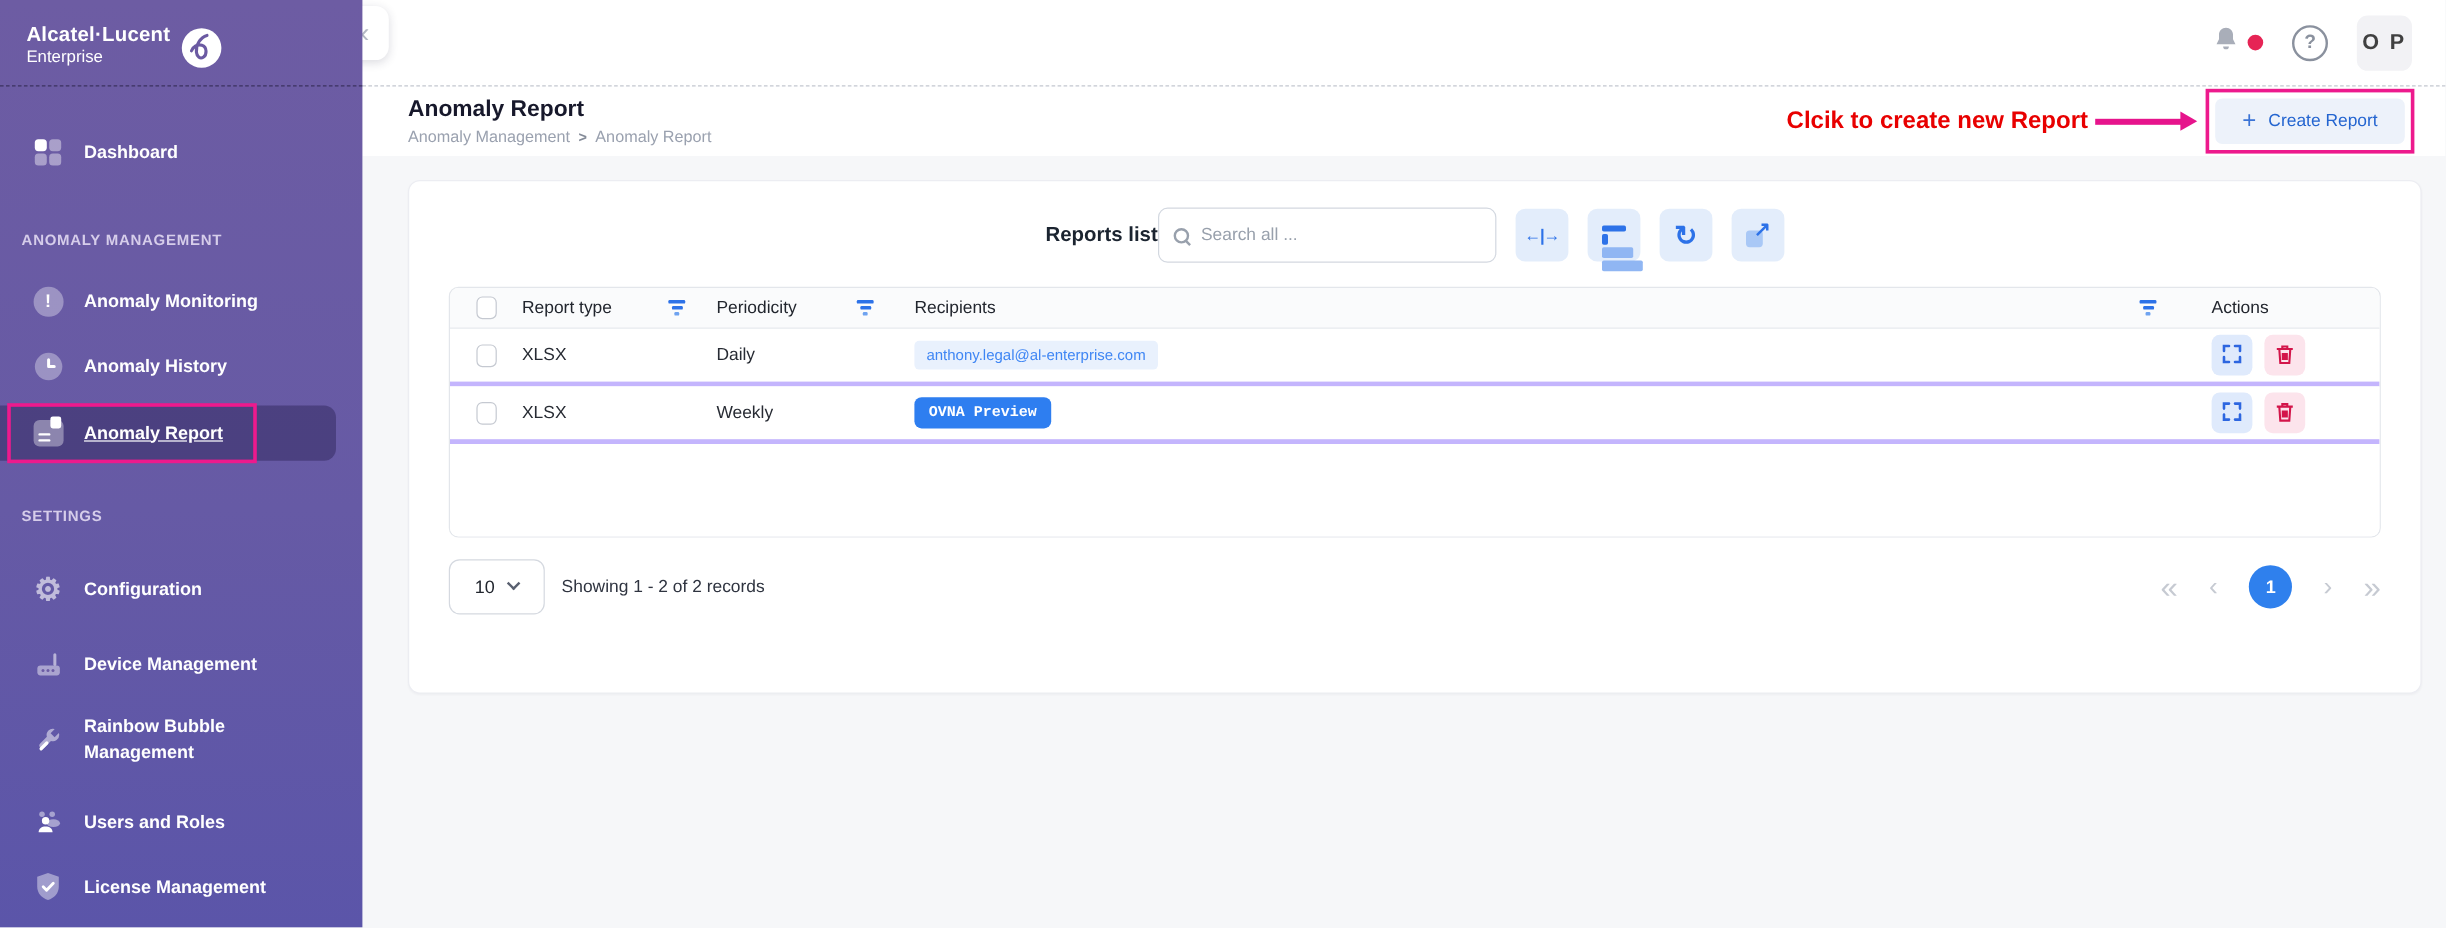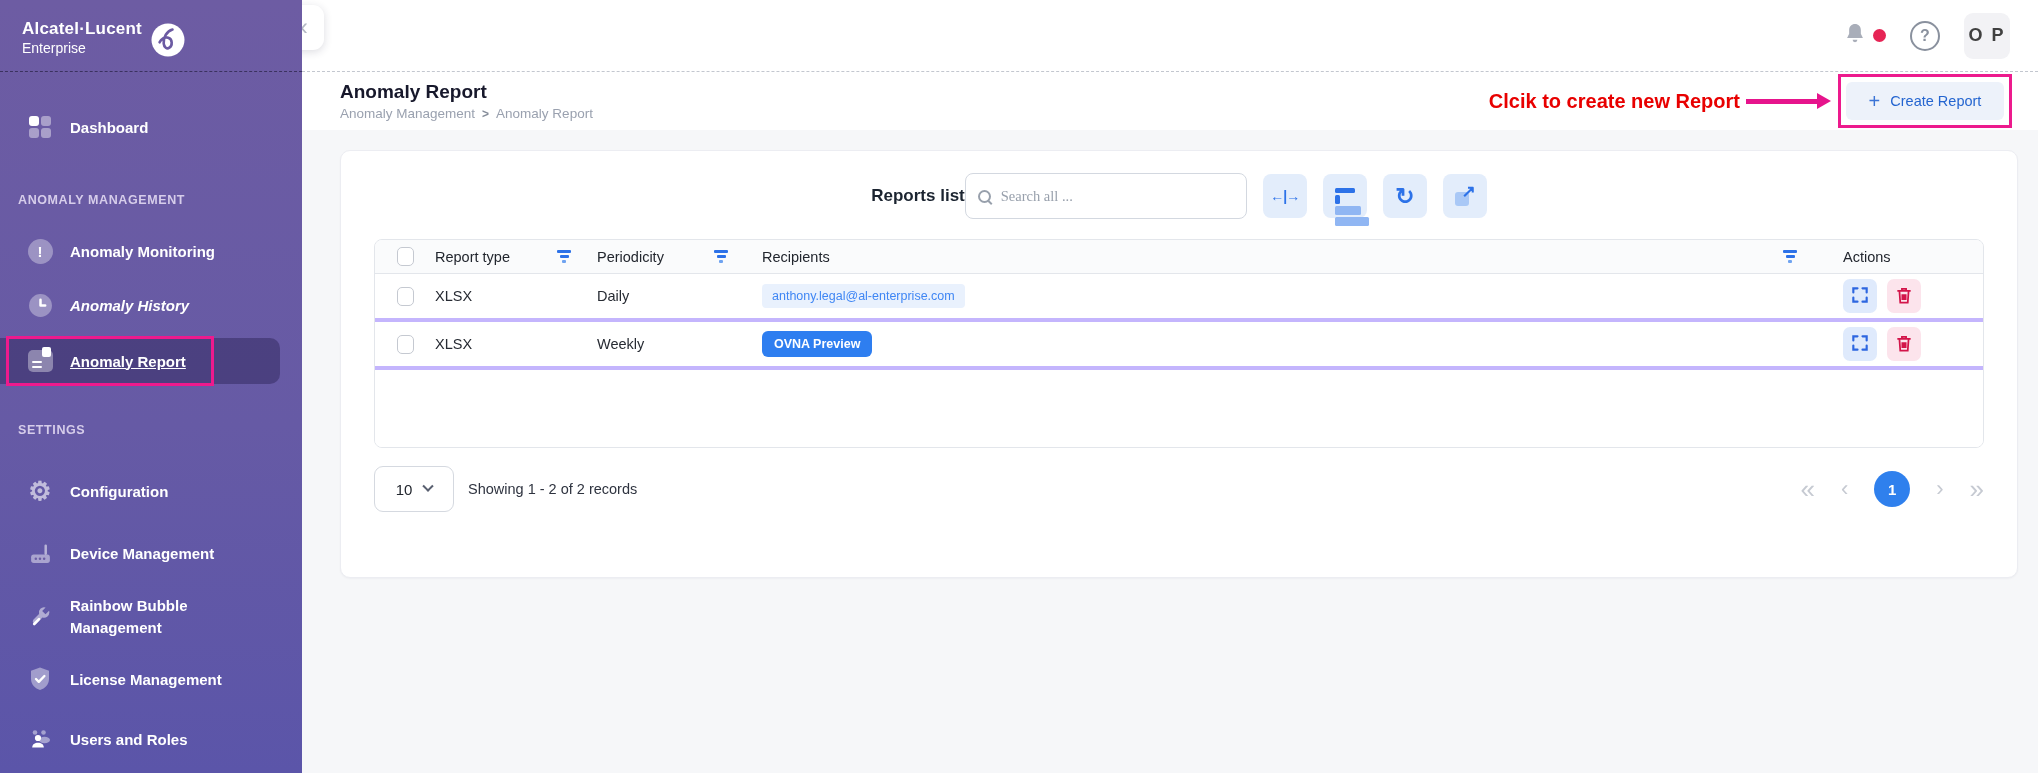--- a/index.html
+++ b/index.html
@@ -57,21 +57,21 @@
   .create-btn { width:158px; height:38px; background:#edf2fa; border:none; border-radius:6px; color:#2465d0; font-size:14.5px; font-family:"Liberation Sans",sans-serif; display:flex; align-items:center; justify-content:center; gap:10px; cursor:pointer; }
   .create-plus { font-size:20px; font-weight:normal; line-height:1; color:#3b74d6; }
 
   
   .content { flex:1; padding:20px 20px 0 38px; }
   .card { background:#fff; border:1px solid #ecedf2; border-radius:10px; height:428px; padding:0 33px; box-shadow:0 1px 2px rgba(20,20,40,.04); }
   .card-head { height:46px; margin-top:22px; display:flex; align-items:center; justify-content:center; }
   .card-title { font-size:17px; font-weight:bold; color:#1b2430; }
   .card-tools { display:flex; align-items:center; gap:16px; }
   .searchbox { width:282px; height:46px; border:1.5px solid #d3d8e0; border-radius:8px; display:flex; align-items:center; padding:0 12px; gap:10px; background:#fff; }
-  .searchbox input { border:none; outline:none; flex:1; font-size:14.5px; color:#3a3f4a; font-family:Liberation Serif, serif; background:transparent; }
+  .searchbox input { border:none; outline:none; flex:1; font-size:14.5px; color:#3a3f4a; font-family:Liberation Sans, sans-serif; background:transparent; }
   .searchbox input::placeholder { color:#98a0ac; }
   .search-glass { width:13px; height:13px; border:2px solid #98a0ac; border-radius:50%; position:relative; }
   .search-glass::after { content:''; position:absolute; width:2px; height:5px; background:#98a0ac; transform:rotate(-45deg); right:-2px; bottom:-4px; }
   .tool-btn { width:44px; height:44px; border-radius:8px; background:#e3edfb; border:none; display:flex; align-items:center; justify-content:center; cursor:pointer; color:#2d72e8; }
   .icon-colresize { font-size:14px; font-weight:bold; color:#2d72e8; letter-spacing:-1px; }
   .icon-columns { width:20px; height:16px; display:flex; flex-wrap:wrap; gap:2px; }
   .icon-columns .bar { width:20px; height:4.5px; background:#2d72e8; border-radius:1.5px; }
   .icon-columns .col { width:5.3px; height:9px; border-radius:1.5px; }
   .icon-columns .col.c1 { background:#2d72e8; } .icon-columns .col.c2,.icon-columns .col.c3 { background:#90b6f3; }
   .icon-refresh { font-size:23px; font-weight:bold; line-height:1; color:#2d72e8; }
@@ -90,21 +90,21 @@
   .c3 { width:165px; display:flex; align-items:center; justify-content:space-between; padding-right:34px; }
   .c4 { flex:1; display:flex; align-items:center; justify-content:space-between; padding-right:46px; }
   .c5 { width:140px; display:flex; align-items:flex-end; gap:10px; }
   .checkbox { width:17px; height:19px; border:1.6px solid #c5c9d1; border-radius:5px; background:#fff; cursor:pointer; }
   .f-icon { display:inline-flex; flex-direction:column; align-items:center; gap:2.2px; cursor:pointer; }
   .f-icon span { display:block; height:2.6px; border-radius:1px; }
   .f-icon .f1 { width:14px; background:#2d72e8; }
   .f-icon .f2 { width:9px; background:#2d72e8; }
   .f-icon .f3 { width:4px; background:#6fa3f0; }
   .badge-light { background:#e9f1fd; color:#3f86f4; font-size:12.5px; padding:5px 10px; border-radius:4px; }
-  .badge-solid { background:#2e7ef0; color:#fff; font-size:12.5px; font-weight:bold; padding:6px 12px; border-radius:6px; }
+  .badge-solid { background:#2e7ef0; color:#fff; font-size:12.5px; font-weight:bold; padding:6px 12px; border-radius:6px;font-family:Liberation Mono, monospace; }
   .act-btn { width:34px; height:34px; border:none; border-radius:7px; display:flex; align-items:center; justify-content:center; cursor:pointer; }
   .act-expand { background:#dfeafc; }
   .act-delete { background:#fce4ec; }
 
   
   .card-foot { margin-top:18px; display:flex; align-items:center; }
   .page-size { width:80px; height:46px; border:1px solid #d5d9e0; border-radius:9px; display:flex; align-items:center; justify-content:center; gap:12px; font-size:15px; color:#22262e; cursor:pointer; background:#fff; }
   .chev-down { width:8px; height:8px; border-right:2px solid #596070; border-bottom:2px solid #596070; transform:rotate(45deg) translate(-2px,-2px); }
   .foot-summary { margin-left:14px; font-size:14.5px; color:#2f3440; }
   .pager { margin-left:auto; display:flex; align-items:center; gap:26px; }
@@ -148,21 +148,21 @@
 
     <div class="sb-group-label" style="margin-top:40px;">ANOMALY MANAGEMENT</div>
 
     <div class="sb-item" style="margin-top:18px;">
       <span class="navicon">
           <span class="icon-seal">!</span>
         </span>
       <span class="sb-label">Anomaly Monitoring</span>
     </div>
 
-    <div class="sb-item" style="margin-top:8px;font-style:italic;">
+    <div class="sb-item" style="margin-top:8px;">
       <span class="navicon">
         <svg width="25" height="25" viewBox="0 0 24 24">
             <circle cx="12" cy="12" r="11" fill="rgba(255,255,255,.34)"></circle>
             <path d="M12 6.5v5.5h4.5" stroke="#fff" stroke-width="2.4" fill="none" stroke-linecap="round" stroke-linejoin="round"></path>
           </svg>
       </span>
       <span class="sb-label">Anomaly History</span>
     </div>
 
     <div class="sb-item active" style="margin-top:10px;">
@@ -197,41 +197,41 @@
     <div class="sb-item two-line" style="margin-top:10px; padding-right:38px;">
       <span class="navicon">
         <svg width="25" height="25" viewBox="0 0 24 24">
             <path d="M20.5 7.2a5 5 0 0 1-6.6 4.7l-5.3 5.3a2.3 2.3 0 1 1-3.3-3.3l5.3-5.3a5 5 0 0 1 6.3-6.2l-3.3 3.3 3.2 3.2 3.4-3.3c.2.5.3 1 .3 1.6z" fill="rgba(255,255,255,.5)"></path>
             <path d="M6 18.2l4.6-4.6" stroke="#fff" stroke-width="2.6" stroke-linecap="round"></path>
           </svg>
       </span>
       <span class="sb-label">Rainbow Bubble Management</span>
     </div>
 
-    <div class="sb-item" style="margin-top:8px;">
-      <span class="navicon">
-        <svg width="24" height="26" viewBox="0 0 24 26">
-            <path d="M12 1.5l9 3.2v8c0 6-4 9.6-9 11.3-5-1.7-9-5.3-9-11.3v-8z" fill="rgba(255,255,255,.42)"></path>
-            <path d="M8 13l2.8 2.8 5.6-5.8" stroke="#fff" stroke-width="2.4" fill="none" stroke-linecap="round" stroke-linejoin="round"></path>
-          </svg>
-      </span>
-      <span class="sb-label">License Management</span>
-    </div>
-
     <div class="sb-item" style="margin-top:14px;">
       <span class="navicon">
         <svg width="26" height="24" viewBox="0 0 26 24">
             <circle cx="8" cy="5.5" r="2.3" fill="rgba(255,255,255,.45)"></circle>
             <circle cx="16.5" cy="5.5" r="2.3" fill="rgba(255,255,255,.45)"></circle>
             <ellipse cx="17.5" cy="13" rx="5.5" ry="3.2" fill="rgba(255,255,255,.45)"></ellipse>
             <circle cx="11" cy="11" r="3.1" fill="#fff"></circle>
             <path d="M5.2 20.5c0-3.2 2.6-4.8 5.8-4.8s5.8 1.6 5.8 4.8z" fill="#fff"></path>
           </svg>
       </span>
       <span class="sb-label">Users and Roles</span>
+    </div>
+
+    <div class="sb-item" style="margin-top:8px;">
+      <span class="navicon">
+        <svg width="24" height="26" viewBox="0 0 24 26">
+            <path d="M12 1.5l9 3.2v8c0 6-4 9.6-9 11.3-5-1.7-9-5.3-9-11.3v-8z" fill="rgba(255,255,255,.42)"></path>
+            <path d="M8 13l2.8 2.8 5.6-5.8" stroke="#fff" stroke-width="2.4" fill="none" stroke-linecap="round" stroke-linejoin="round"></path>
+          </svg>
+      </span>
+      <span class="sb-label">License Management</span>
     </div>
 
     <div class="annotation-box-sidebar"></div>
   </aside>
 
   <div class="main">
 
     <div class="topbar">
       <div class="collapse-btn">
         <span>«</span>

